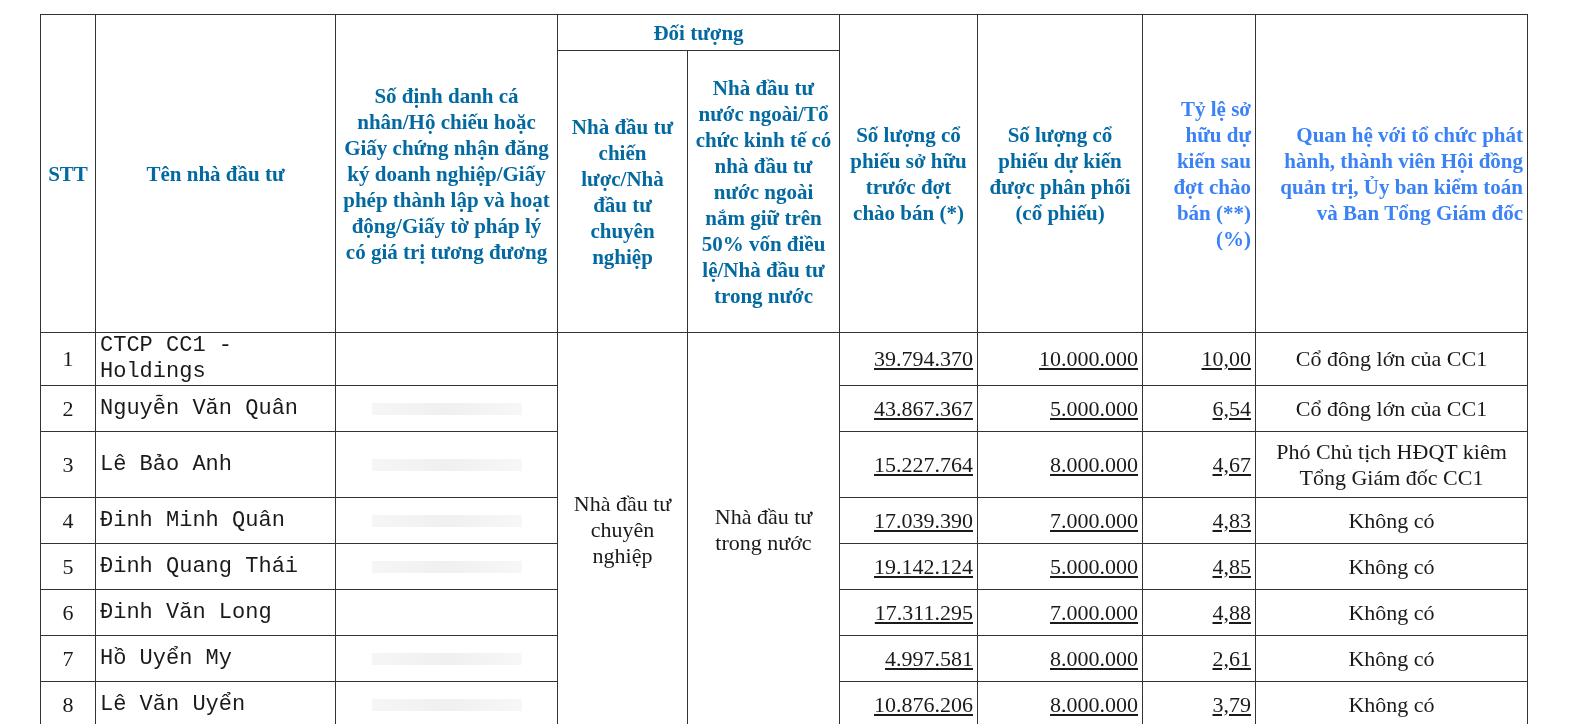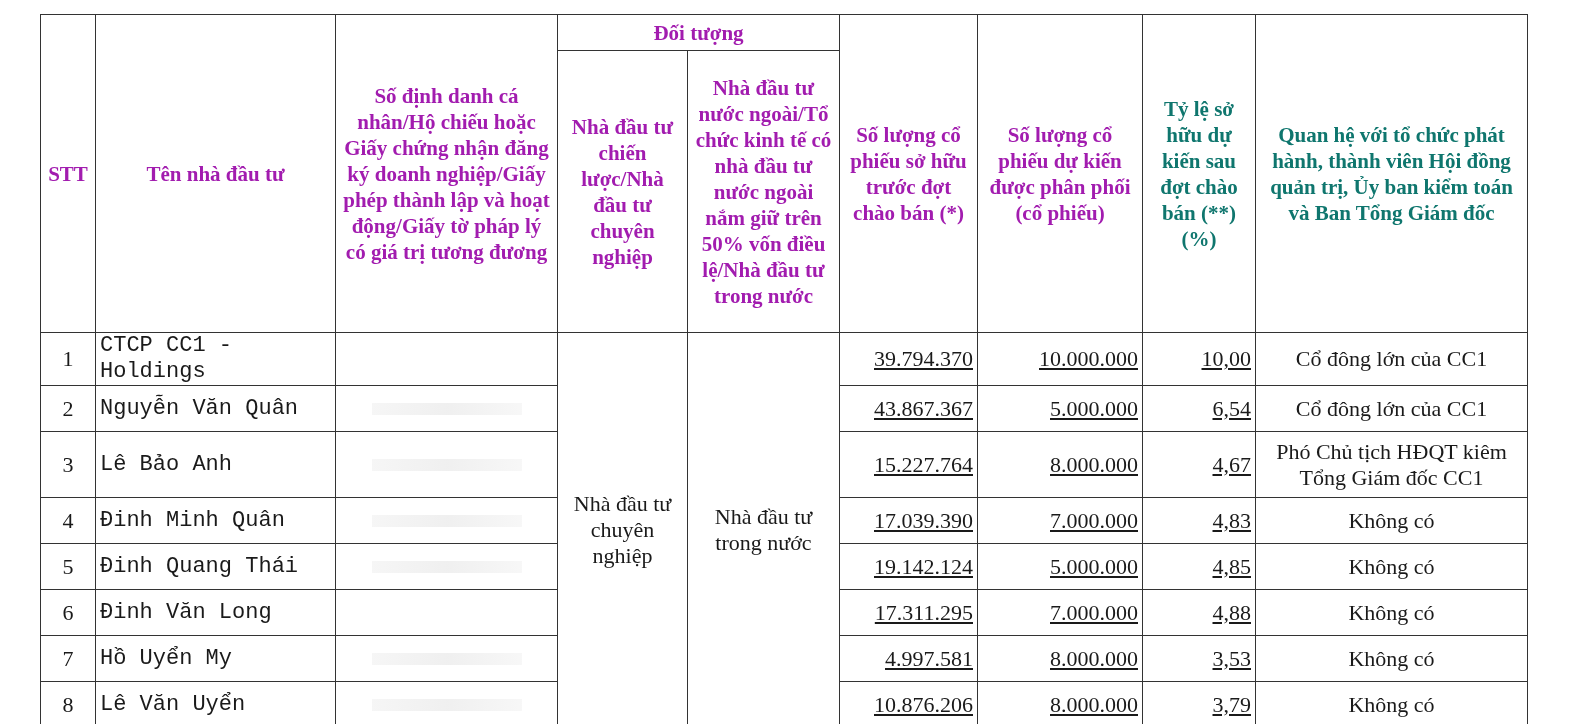--- a/index.html
+++ b/index.html
@@ -7,22 +7,22 @@
   table.doc {
     position: absolute; left: 40px; top: 14px;
     border-collapse: collapse; table-layout: fixed;
     width: 1487px;
   }
   table.doc td, table.doc th {
     border: 1.5px solid #333;
     padding: 0 4px;
     vertical-align: middle;
   }
-  th { font-weight: bold; font-size: 21px; line-height: 26px; text-align: center; color: #a21caf; }
-  th.grey { color: #0f766e; }
+  th { font-weight: bold; font-size: 21px; line-height: 26px; text-align: center; color: #0369a1; }
+  th.grey { color: #3b82f6; text-align: right; }
   td { font-size: 22px; line-height: 26px; }
   td.c { text-align: center; }
   td.r { text-align: right; padding-right: 10px; text-decoration: underline; }
   td.l { text-align: left; padding-left: 6px; font-family: Liberation Mono, monospace; }
   .blurbar { display:block; margin: 0 auto; width: 150px; height: 12px; background: linear-gradient(90deg, #f2f2f2, #e9e9e9, #f4f4f4); opacity: .7; }
 </style>
 </head>
 <body>
 
 <table class="doc">
@@ -119,21 +119,21 @@
       <td class="c">Không có</td>
     </tr>
     <tr style="height:46px">
       <td class="c">7</td>
       <td class="l">Hồ Uyển My</td>
       <td>
           <span class="blurbar"></span>
         </td>
       <td class="r">4.997.581</td>
       <td class="r">8.000.000</td>
-      <td class="r">3,53</td>
+      <td class="r">2,61</td>
       <td class="c">Không có</td>
     </tr>
     <tr style="height:46px">
       <td class="c">8</td>
       <td class="l">Lê Văn Uyển</td>
       <td>
           <span class="blurbar"></span>
         </td>
       <td class="r">10.876.206</td>
       <td class="r">8.000.000</td>

